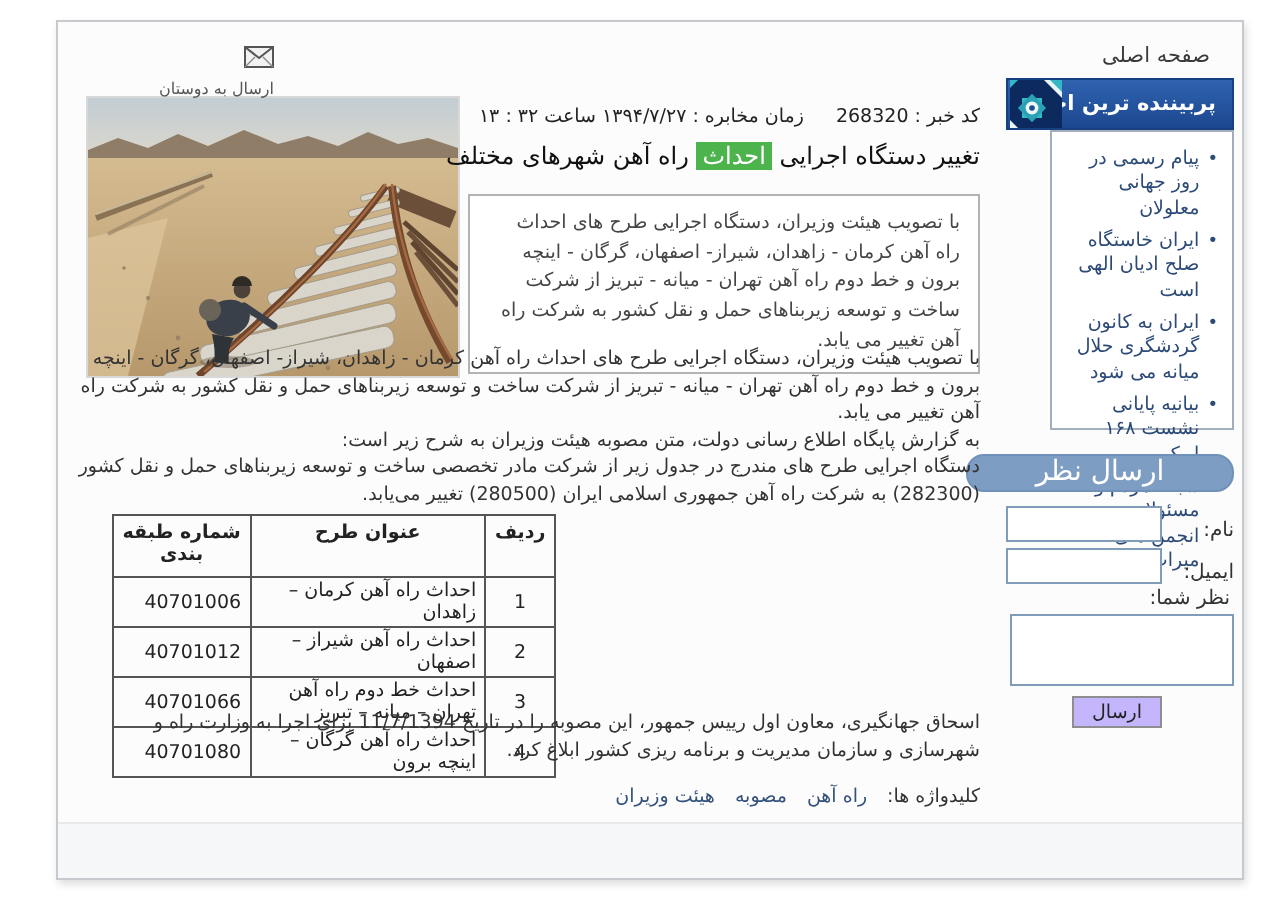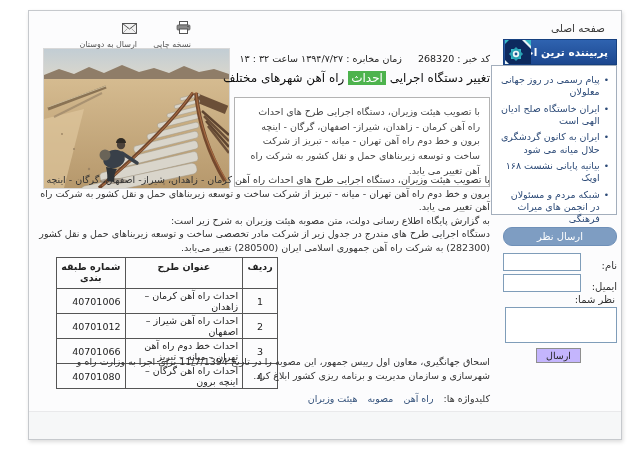--- a/index.html
+++ b/index.html
@@ -7,27 +7,27 @@
   .card{position:absolute;left:28px;top:10px;width:592px;height:428px;
     background:#fcfcfd;border:1px solid #c6c9cd;box-shadow:1px 2px 4px rgba(0,0,0,.14);
     overflow:hidden;direction:rtl;text-align:right;}
   
   .home-link{position:absolute;top:11px;right:16px;font-size:10.5px;color:#3a3a3a;cursor:pointer;text-align:center;}
   
   .mv-header{position:absolute;top:28px;right:4px;width:114px;height:26px;
     background:linear-gradient(#2f63b0,#1c478f);border:1px solid #16407f;box-sizing:border-box;
     color:#fff;font-size:10.5px;font-weight:bold;line-height:24px;padding-right:8px;}
   .mv-header .tile{position:absolute;left:1px;top:0px;}
-  .mv-list{position:absolute;top:54px;right:4px;width:126px;height:150px;box-sizing:border-box;
+  .mv-list{position:absolute;top:54px;right:4px;width:92px;height:150px;box-sizing:border-box;
     border:1px solid #a3aebc;background:#ffffff;padding:8px 7px;margin:0;list-style:none;}
   .mv-list li{display:flex;gap:4px;margin-bottom:4px;font-size:9.5px;line-height:1.3;color:#2c4a77;cursor:pointer;}
   .mv-list li::before{content:"•";color:#2c4a77;font-size:9px;line-height:1.4;}
-  .cm-header{position:absolute;top:216px;right:4px;width:114px;height:19px;box-sizing:border-box;
+  .cm-header{position:absolute;top:216px;right:4px;width:134px;height:19px;box-sizing:border-box;
     background:#7e9dc2;border:1px solid #6f90b8;border-radius:9px;color:#fff;
-    font-size:10px;text-align:center;line-height:17px;cursor:pointer;}
+    font-size:14px;text-align:center;line-height:17px;cursor:pointer;}
   .form-row{position:absolute;right:4px;width:114px;display:flex;direction:rtl;align-items:flex-end;gap:4px;}
   .form-row label{font-size:10px;color:#333;white-space:nowrap;width:32px;}
   .form-row input{flex:1;height:14px;border:1px solid #7f9db9;background:#fff;font-size:10px;min-width:0;}
   .cm-label{position:absolute;right:6px;font-size:10px;color:#333;}
   .cm-textarea{position:absolute;top:296px;right:4px;width:112px;height:36px;box-sizing:border-box;
     border:1px solid #7f9db9;background:#fff;resize:none;font-size:10px;}
   .cm-submit{position:absolute;top:337px;right:40px;font-size:9.5px;color:#222;
     background:#c4b5fd;border:1px solid #8e8e8e;padding:1px 9px;cursor:pointer;}
   
   .photo{position:absolute;left:14px;top:37px;width:185px;height:139px;border:1px solid #d8d8d8;background:#cbb189;}
@@ -225,25 +225,14 @@
     <span>
       <svg width="15" height="11" viewBox="0 0 15 11">
         <rect x="0.5" y="0.5" width="14" height="10" fill="#f2f2f2" stroke="#555"></rect>
         <path d="M0.5,0.5 L7.5,6 L14.5,0.5" fill="none" stroke="#555"></path>
         <path d="M0.5,10.5 L5.5,5.5 M14.5,10.5 L9.5,5.5" fill="none" stroke="#888" stroke-width="0.7"></path>
       </svg>
     </span>
     <span class="cap">ارسال به دوستان</span>
   </div>
 
-  <div class="share-btn" id="btn-print">
-    <span>
-      <svg width="15" height="13" viewBox="0 0 15 13">
-        <rect x="3.5" y="0.5" width="8" height="3.5" fill="#fff" stroke="#555"></rect>
-        <rect x="1" y="4" width="13" height="5" rx="1" fill="#8a8a8a" stroke="#555" stroke-width="0.7"></rect>
-        <rect x="3.5" y="8" width="8" height="4.5" fill="#fff" stroke="#555"></rect>
-        <circle cx="12" cy="5.5" r="0.7" fill="#444"></circle>
-      </svg>
-    </span>
-    <span class="cap">نسخه چاپی</span>
-  </div>
 
 </div>
 
 </body></html>

